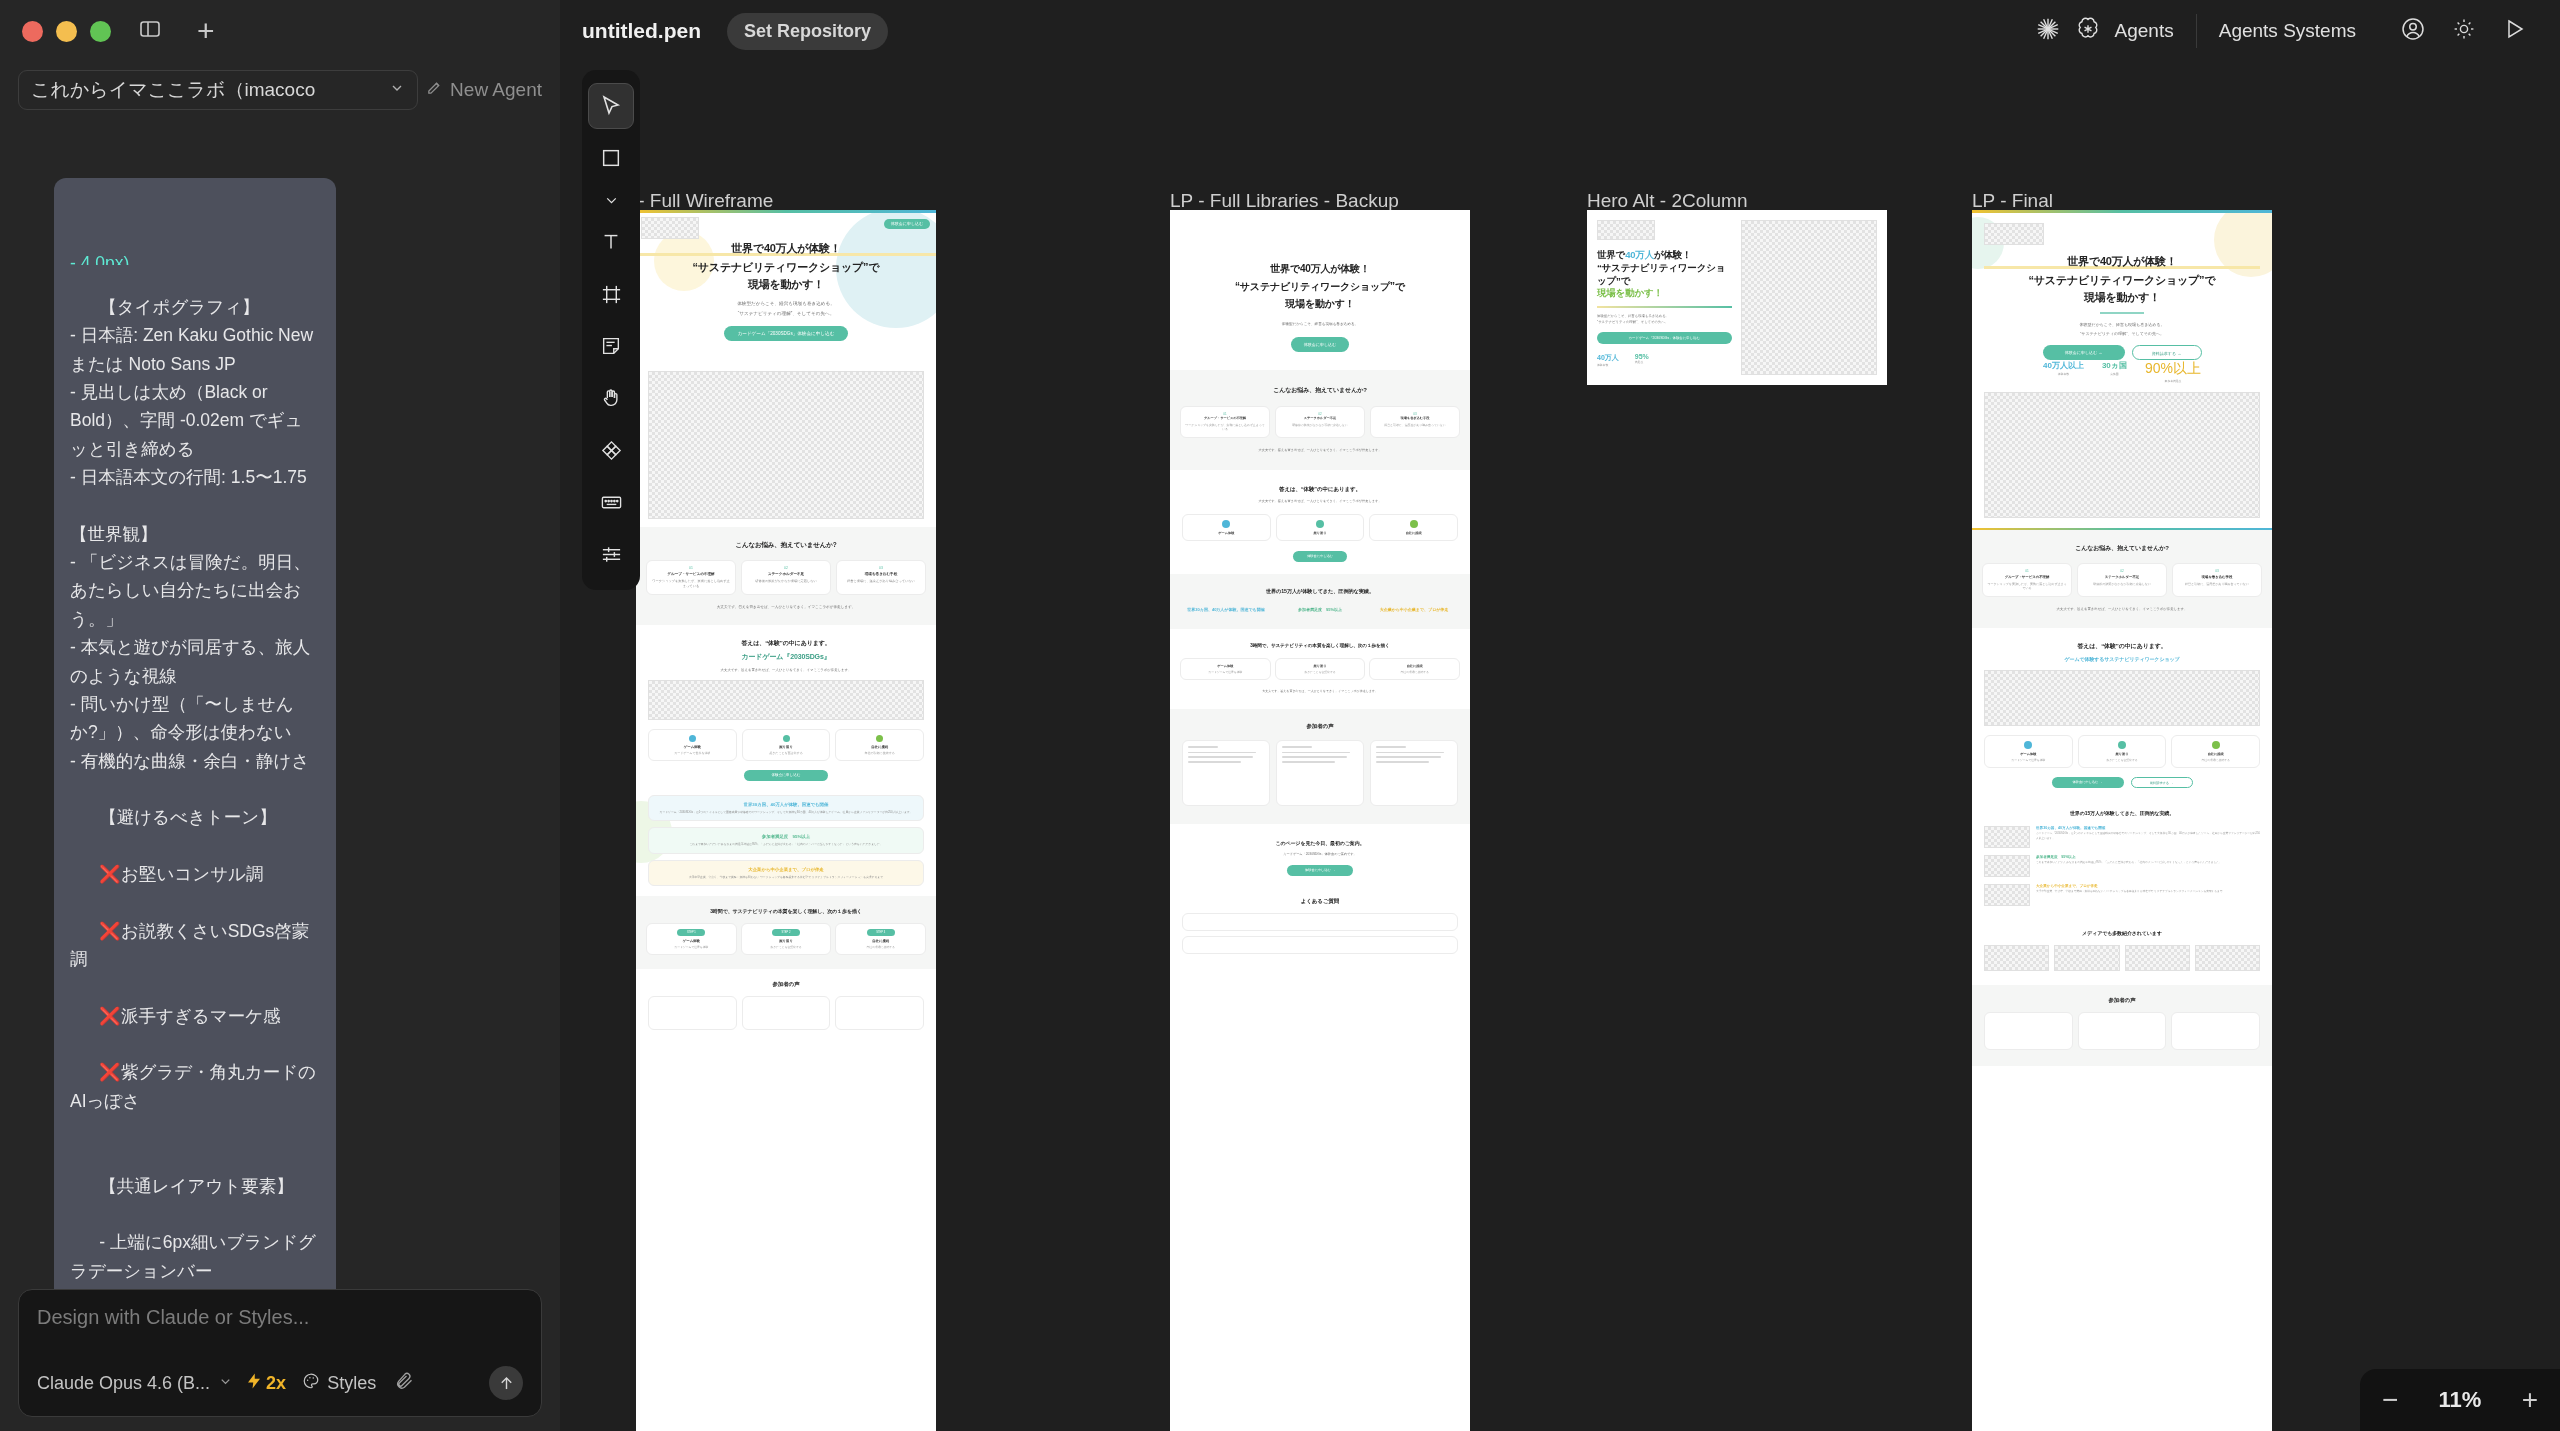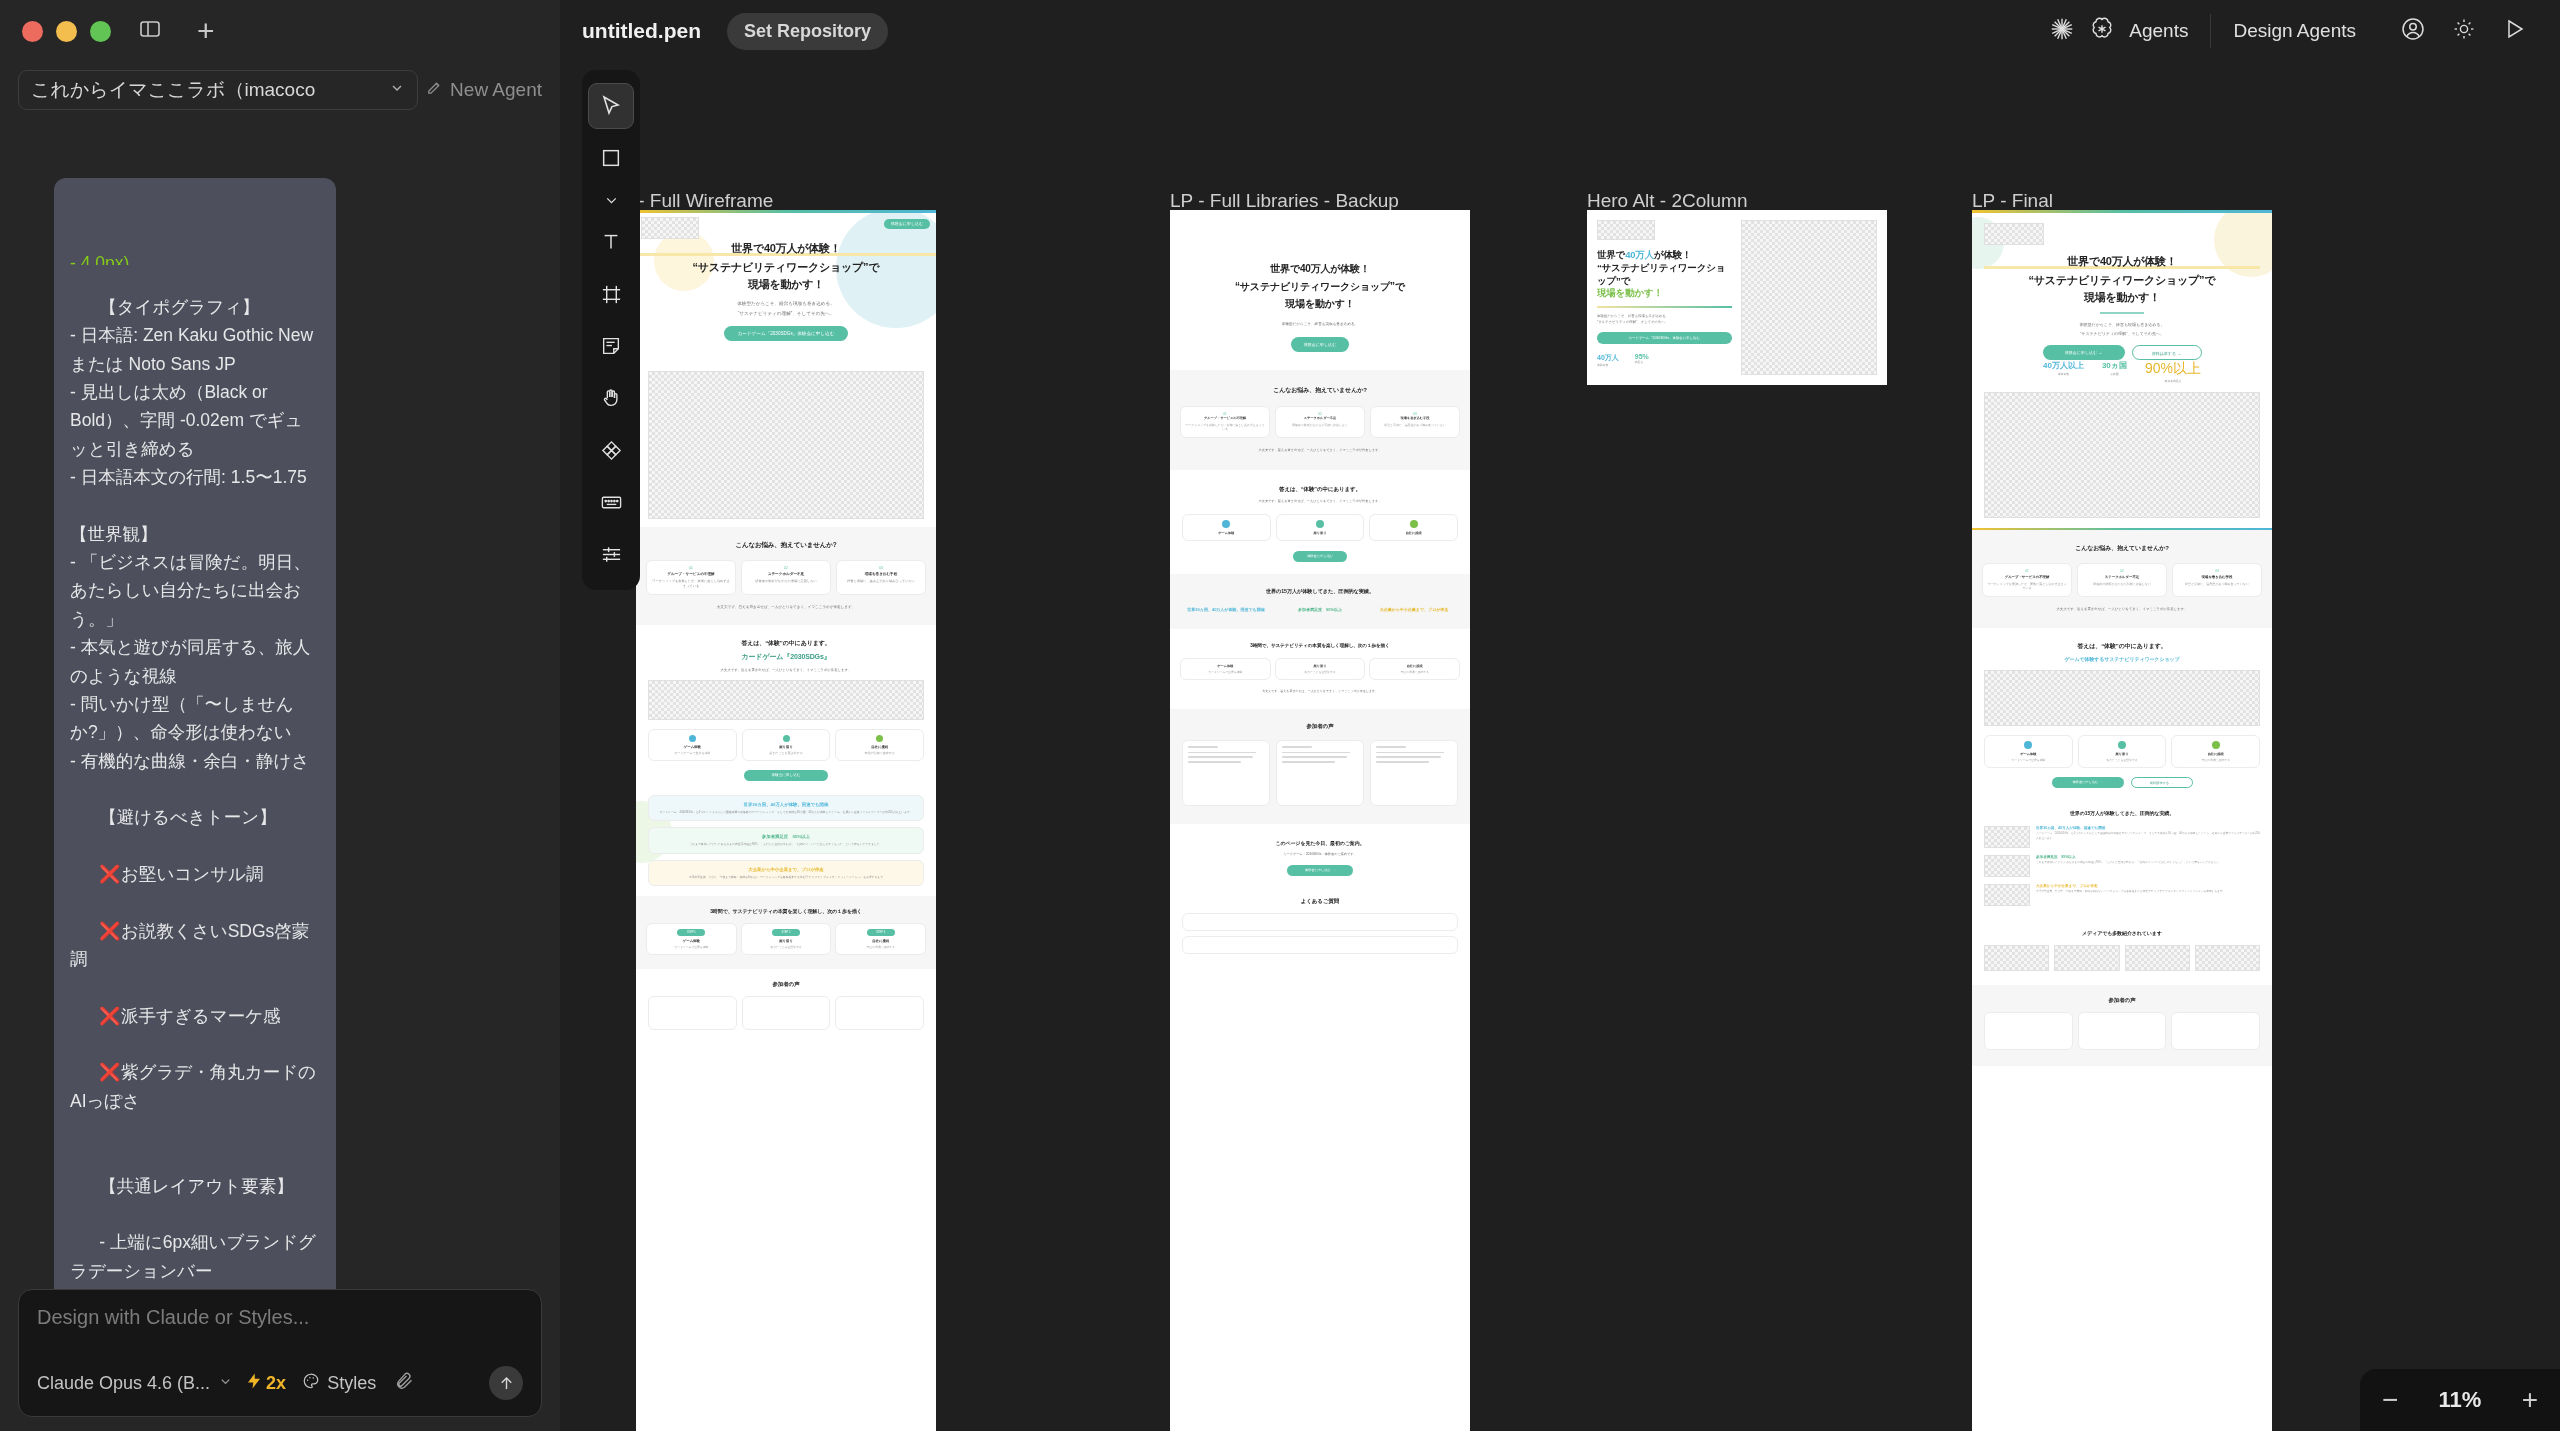--- a/index.html
+++ b/index.html
@@ -48,21 +48,21 @@
 
   #conversation {
     flex: 1; position: relative; overflow: hidden; padding: 0 24px;
   }
   #msg-bubble {
     position: absolute; left: 54px; top: 60px; width: 282px;
     background: #4d505c; border-radius: 12px; padding: 14px 16px 20px 16px;
     color: #e7e7e9; font-size: 17.5px; line-height: 1.62;
     white-space: pre-wrap; word-break: break-word;
   }
-  #msg-bubble .clip-top { display:block; height: 16px; overflow:hidden; color:#84cc16; }
+  #msg-bubble .clip-top { display:block; height: 16px; overflow:hidden; color:#5eead4; }
   .xmark { color: #e23b2e; font-weight: 700; }
 
   #composer {
     margin: 0 18px 14px 18px; background: #161616; border: 1px solid #3a3a3a;
     border-radius: 14px; height: 128px; position: relative; padding: 16px 18px;
     display: flex; flex-direction: column; justify-content: space-between;
   }
   #composer-placeholder { color: #7c7c7c; font-size: 20px; }
   #composer-bar { display: flex; align-items: center; gap: 12px; }
   #model-picker { display:flex; align-items:center; gap: 8px; color:#c4c4c4; font-size: 18px; white-space:nowrap;}
@@ -278,21 +278,21 @@
         <span>
           <svg width="26" height="26" viewBox="0 0 24 24" fill="none" stroke="#e0e0e0" stroke-width="1.3">
             <path d="M12 3.2a3.2 3.2 0 0 1 5.6 2.1 3.2 3.2 0 0 1 1.6 5.4 3.2 3.2 0 0 1-1.6 5.4 3.2 3.2 0 0 1-5.6 2.1 3.2 3.2 0 0 1-5.6-2.1 3.2 3.2 0 0 1-1.6-5.4 3.2 3.2 0 0 1 1.6-5.4A3.2 3.2 0 0 1 12 3.2z"></path>
             <path d="M12 8.6v6.8M8.8 10.3l6.4 3.4M15.2 10.3l-6.4 3.4"></path>
           </svg>
         </span>
         <span class="tb-label">Agents</span>
       </div>
       <div class="tb-divider"></div>
       <div class="tb-group">
-        <span class="tb-label">Design Agents</span>
+        <span class="tb-label">Agents Systems</span>
       </div>
       <div class="tb-group" style="gap:26px;">
         <span>
           <svg width="26" height="26" viewBox="0 0 24 24" fill="none" stroke="#dcdcdc" stroke-width="1.4">
             <circle cx="12" cy="12" r="9.2"></circle>
               <circle cx="12" cy="10" r="3"></circle>
               <path d="M6.3 19a6.2 6.2 0 0 1 11.4 0"></path>
           </svg>
         </span>
         <span>

